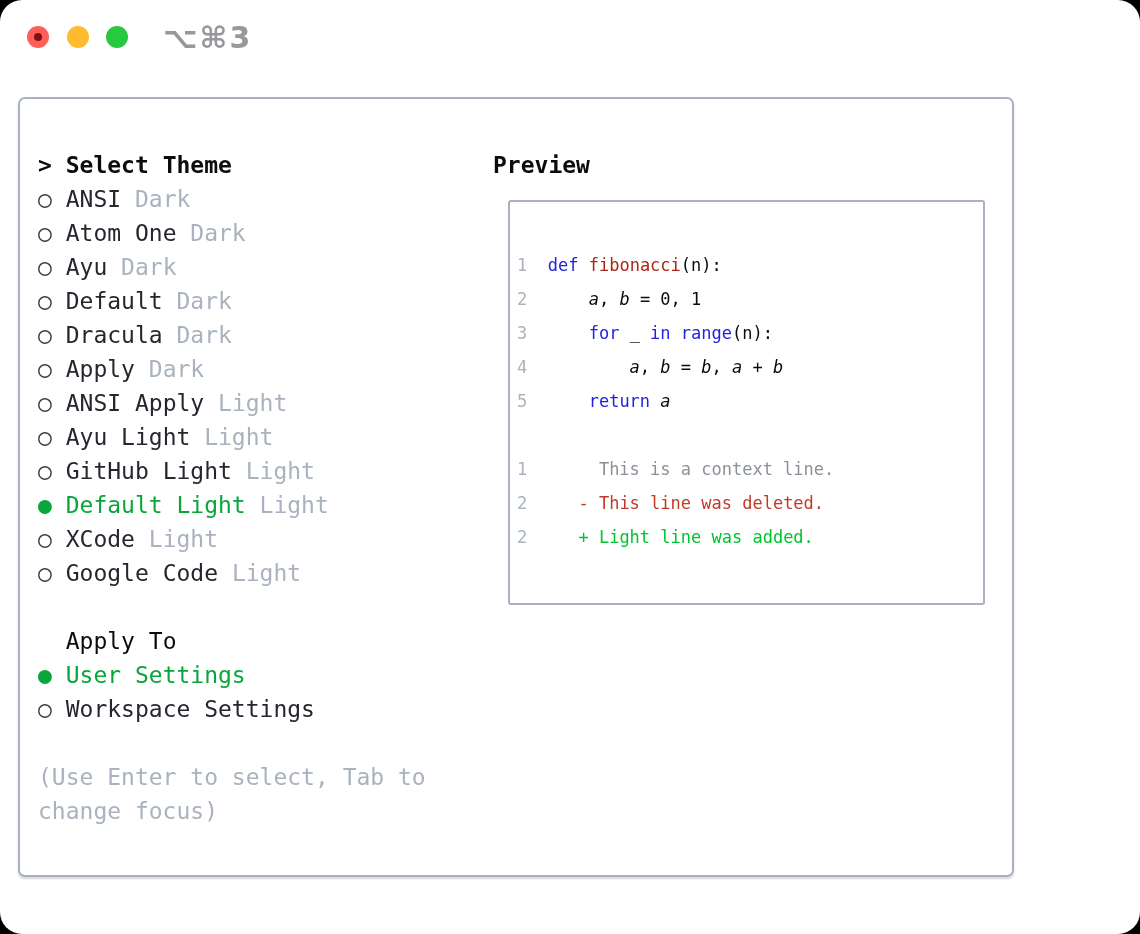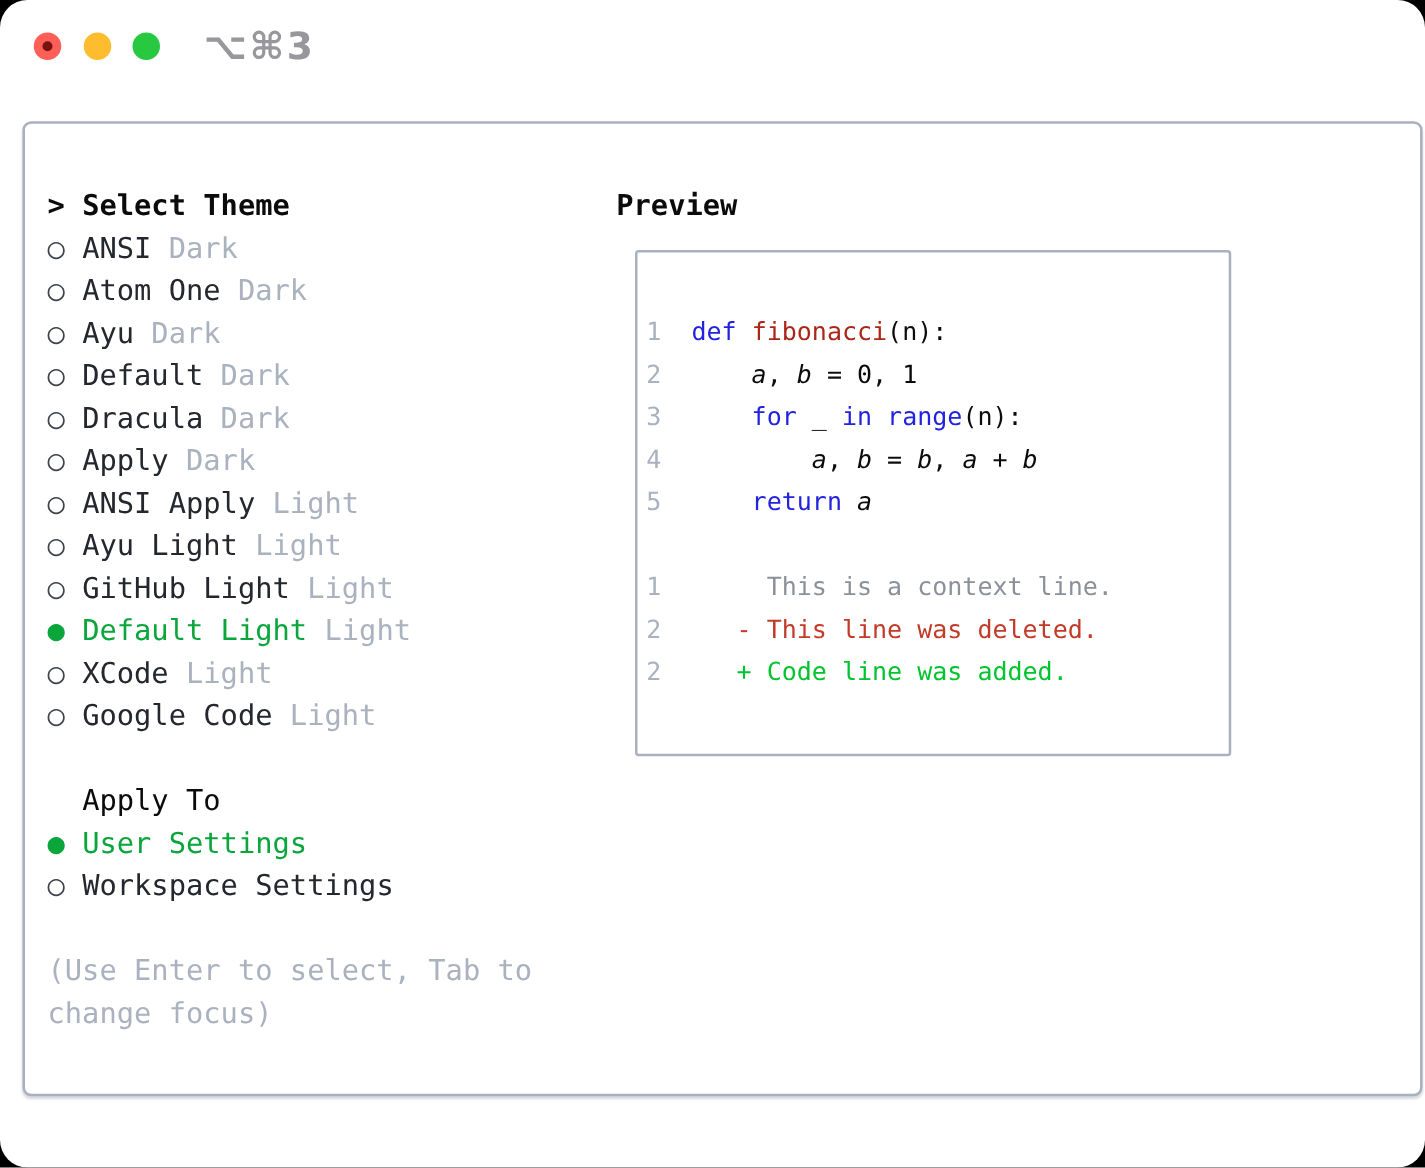--- a/index.html
+++ b/index.html
@@ -19,21 +19,21 @@
     position:absolute;left:7px;top:7px;width:8px;height:8px;border-radius:50%;
     background:var(--traffic_red_dot);
   }
   .win-title{
     position:absolute;left:163px;top:20px;font-size:30px;font-weight:600;
     letter-spacing:2px;color:var(--title_gray);
     font-family:"DejaVu Sans","Liberation Sans",sans-serif;
   }
   
   .panel{
-    position:absolute;left:18px;top:97px;width:1120px;height:780px;
+    position:absolute;left:18px;top:97px;width:996px;height:780px;
     box-sizing:border-box;border:2px solid var(--border_gray);border-radius:7px;
     background:#fff;box-shadow:0 2px 2px rgba(90,100,120,.25);
   }
   .row{white-space:pre;height:34px;line-height:34px;font-size:23px;color:var(--text_dark);}
   .col-left{position:absolute;left:18px;top:49px;}
   .hdr{font-weight:bold;color:var(--text_black);}
   .hdr .gt{font-weight:bold;color:var(--text_black);}
   .marker{color:var(--ring_dark);}
   .marker.sel{color:var(--accent_green);}
   .name{color:var(--text_dark);}
@@ -48,21 +48,21 @@
   
   .preview-label{
     position:absolute;left:473px;top:49px;height:34px;line-height:34px;
     font-size:23px;font-weight:bold;color:var(--text_black);
   }
   .preview-box{
     position:absolute;left:488px;top:101px;width:477px;height:405px;
     box-sizing:border-box;border:2px solid var(--border_gray);border-radius:3px;
     background:#fff;padding:46px 0 0 7px;overflow:hidden;
   }
-  .pline{white-space:pre;height:34px;line-height:34px;font-size:20px;}
+  .pline{white-space:pre;height:34px;line-height:34px;font-size:17px;}
   .lineno{color:var(--gray_light);}
   .c-pl{color:var(--text_black);}
   .c-kw{color:var(--keyword_blue);}
   .c-fn{color:var(--function_red);}
   .c-var{color:var(--text_black);font-style:italic;}
   .c-ctx{color:var(--gray_context);}
   .c-del{color:var(--diff_del);}
   .c-add{color:var(--diff_add);}
 </style>
 </head>
@@ -110,18 +110,18 @@
     <div class="preview-box">
       <div id="code-block">
           <div class="pline"><span class="lineno">1</span><span class="c-pl">  </span><span class="c-kw">def</span><span class="c-pl"> </span><span class="c-fn">fibonacci</span><span class="c-pl">(n):</span></div>
           <div class="pline"><span class="lineno">2</span><span class="c-pl">      </span><span class="c-var">a</span><span class="c-pl">, </span><span class="c-var">b</span><span class="c-pl"> = 0, 1</span></div>
           <div class="pline"><span class="lineno">3</span><span class="c-pl">      </span><span class="c-kw">for</span><span class="c-pl"> _ </span><span class="c-kw">in</span><span class="c-pl"> </span><span class="c-kw">range</span><span class="c-pl">(n):</span></div>
           <div class="pline"><span class="lineno">4</span><span class="c-pl">          </span><span class="c-var">a</span><span class="c-pl">, </span><span class="c-var">b</span><span class="c-pl"> = </span><span class="c-var">b</span><span class="c-pl">, </span><span class="c-var">a</span><span class="c-pl"> + </span><span class="c-var">b</span></div>
           <div class="pline"><span class="lineno">5</span><span class="c-pl">      </span><span class="c-kw">return</span><span class="c-pl"> </span><span class="c-var">a</span></div>
           <div class="pline"><span class="lineno"></span></div>
           <div class="pline"><span class="lineno">1</span><span class="c-ctx">       This is a context line.</span></div>
           <div class="pline"><span class="lineno">2</span><span class="c-pl">     </span><span class="c-del">- This line was deleted.</span></div>
-          <div class="pline"><span class="lineno">2</span><span class="c-pl">     </span><span class="c-add">+ Code line was added.</span></div>
+          <div class="pline"><span class="lineno">2</span><span class="c-pl">     </span><span class="c-add">+ Light line was added.</span></div>
         </div>
     </div>
 
   </div>
 </div>
 
 </body></html>

